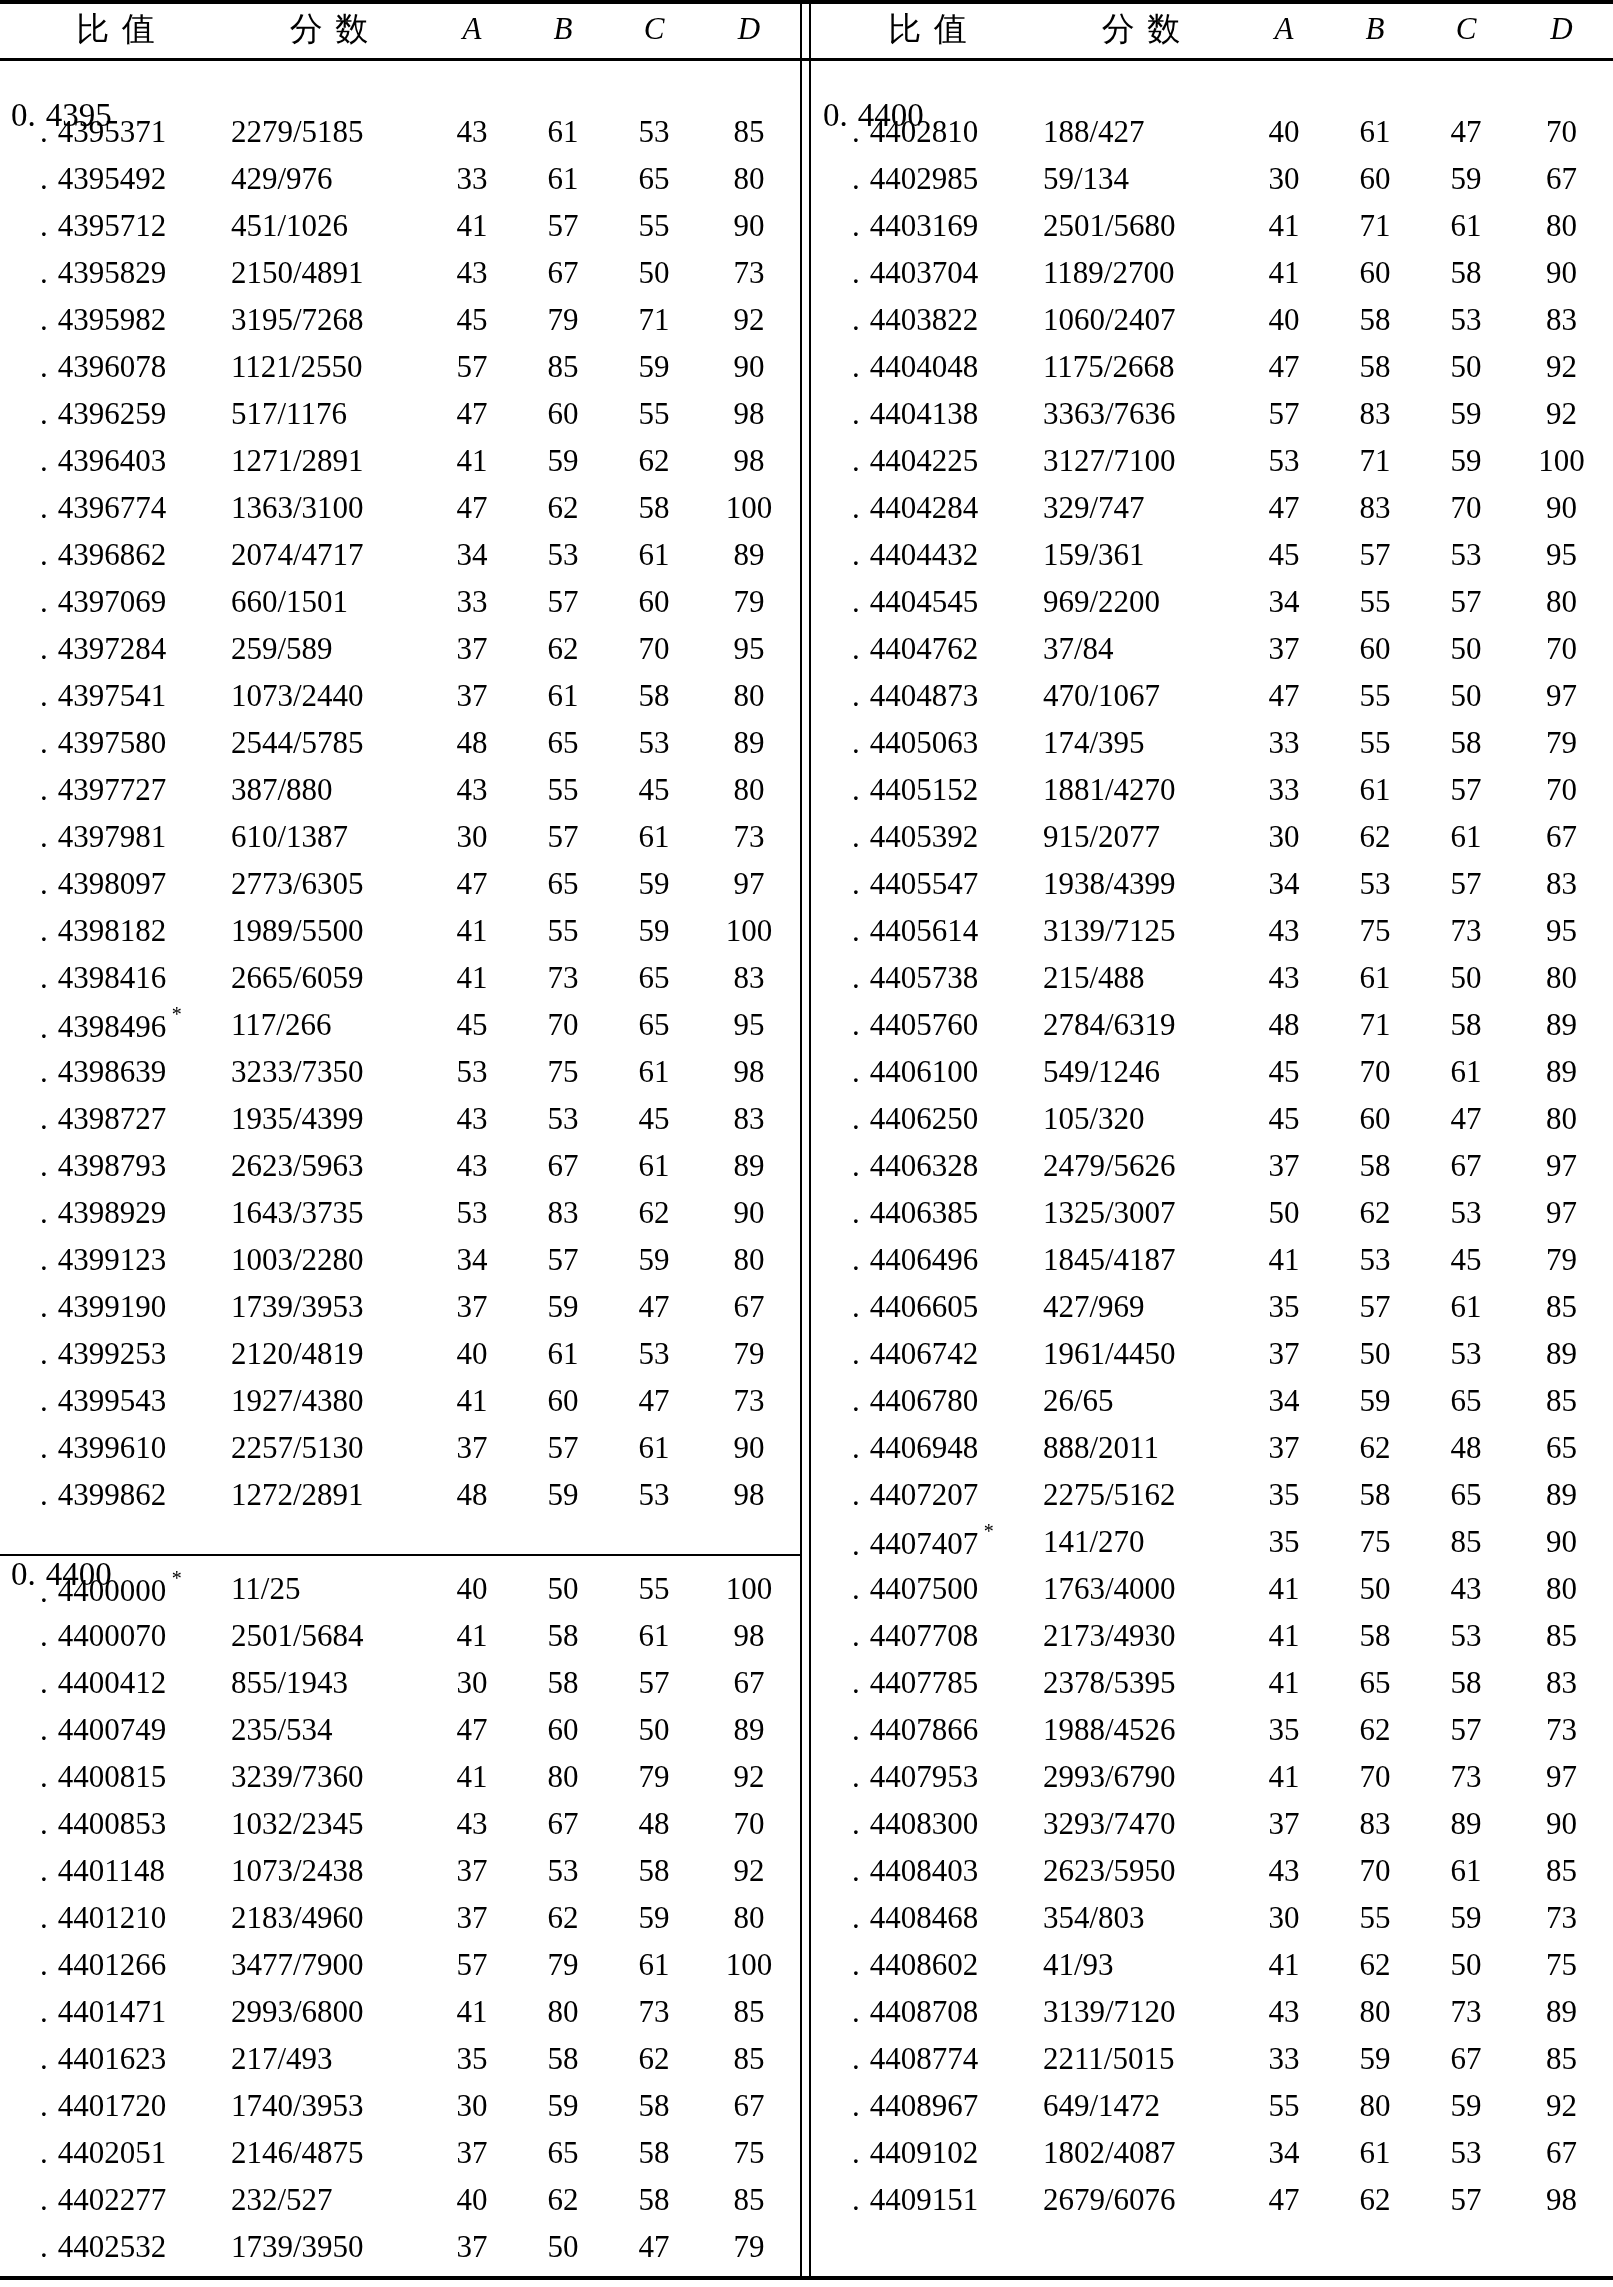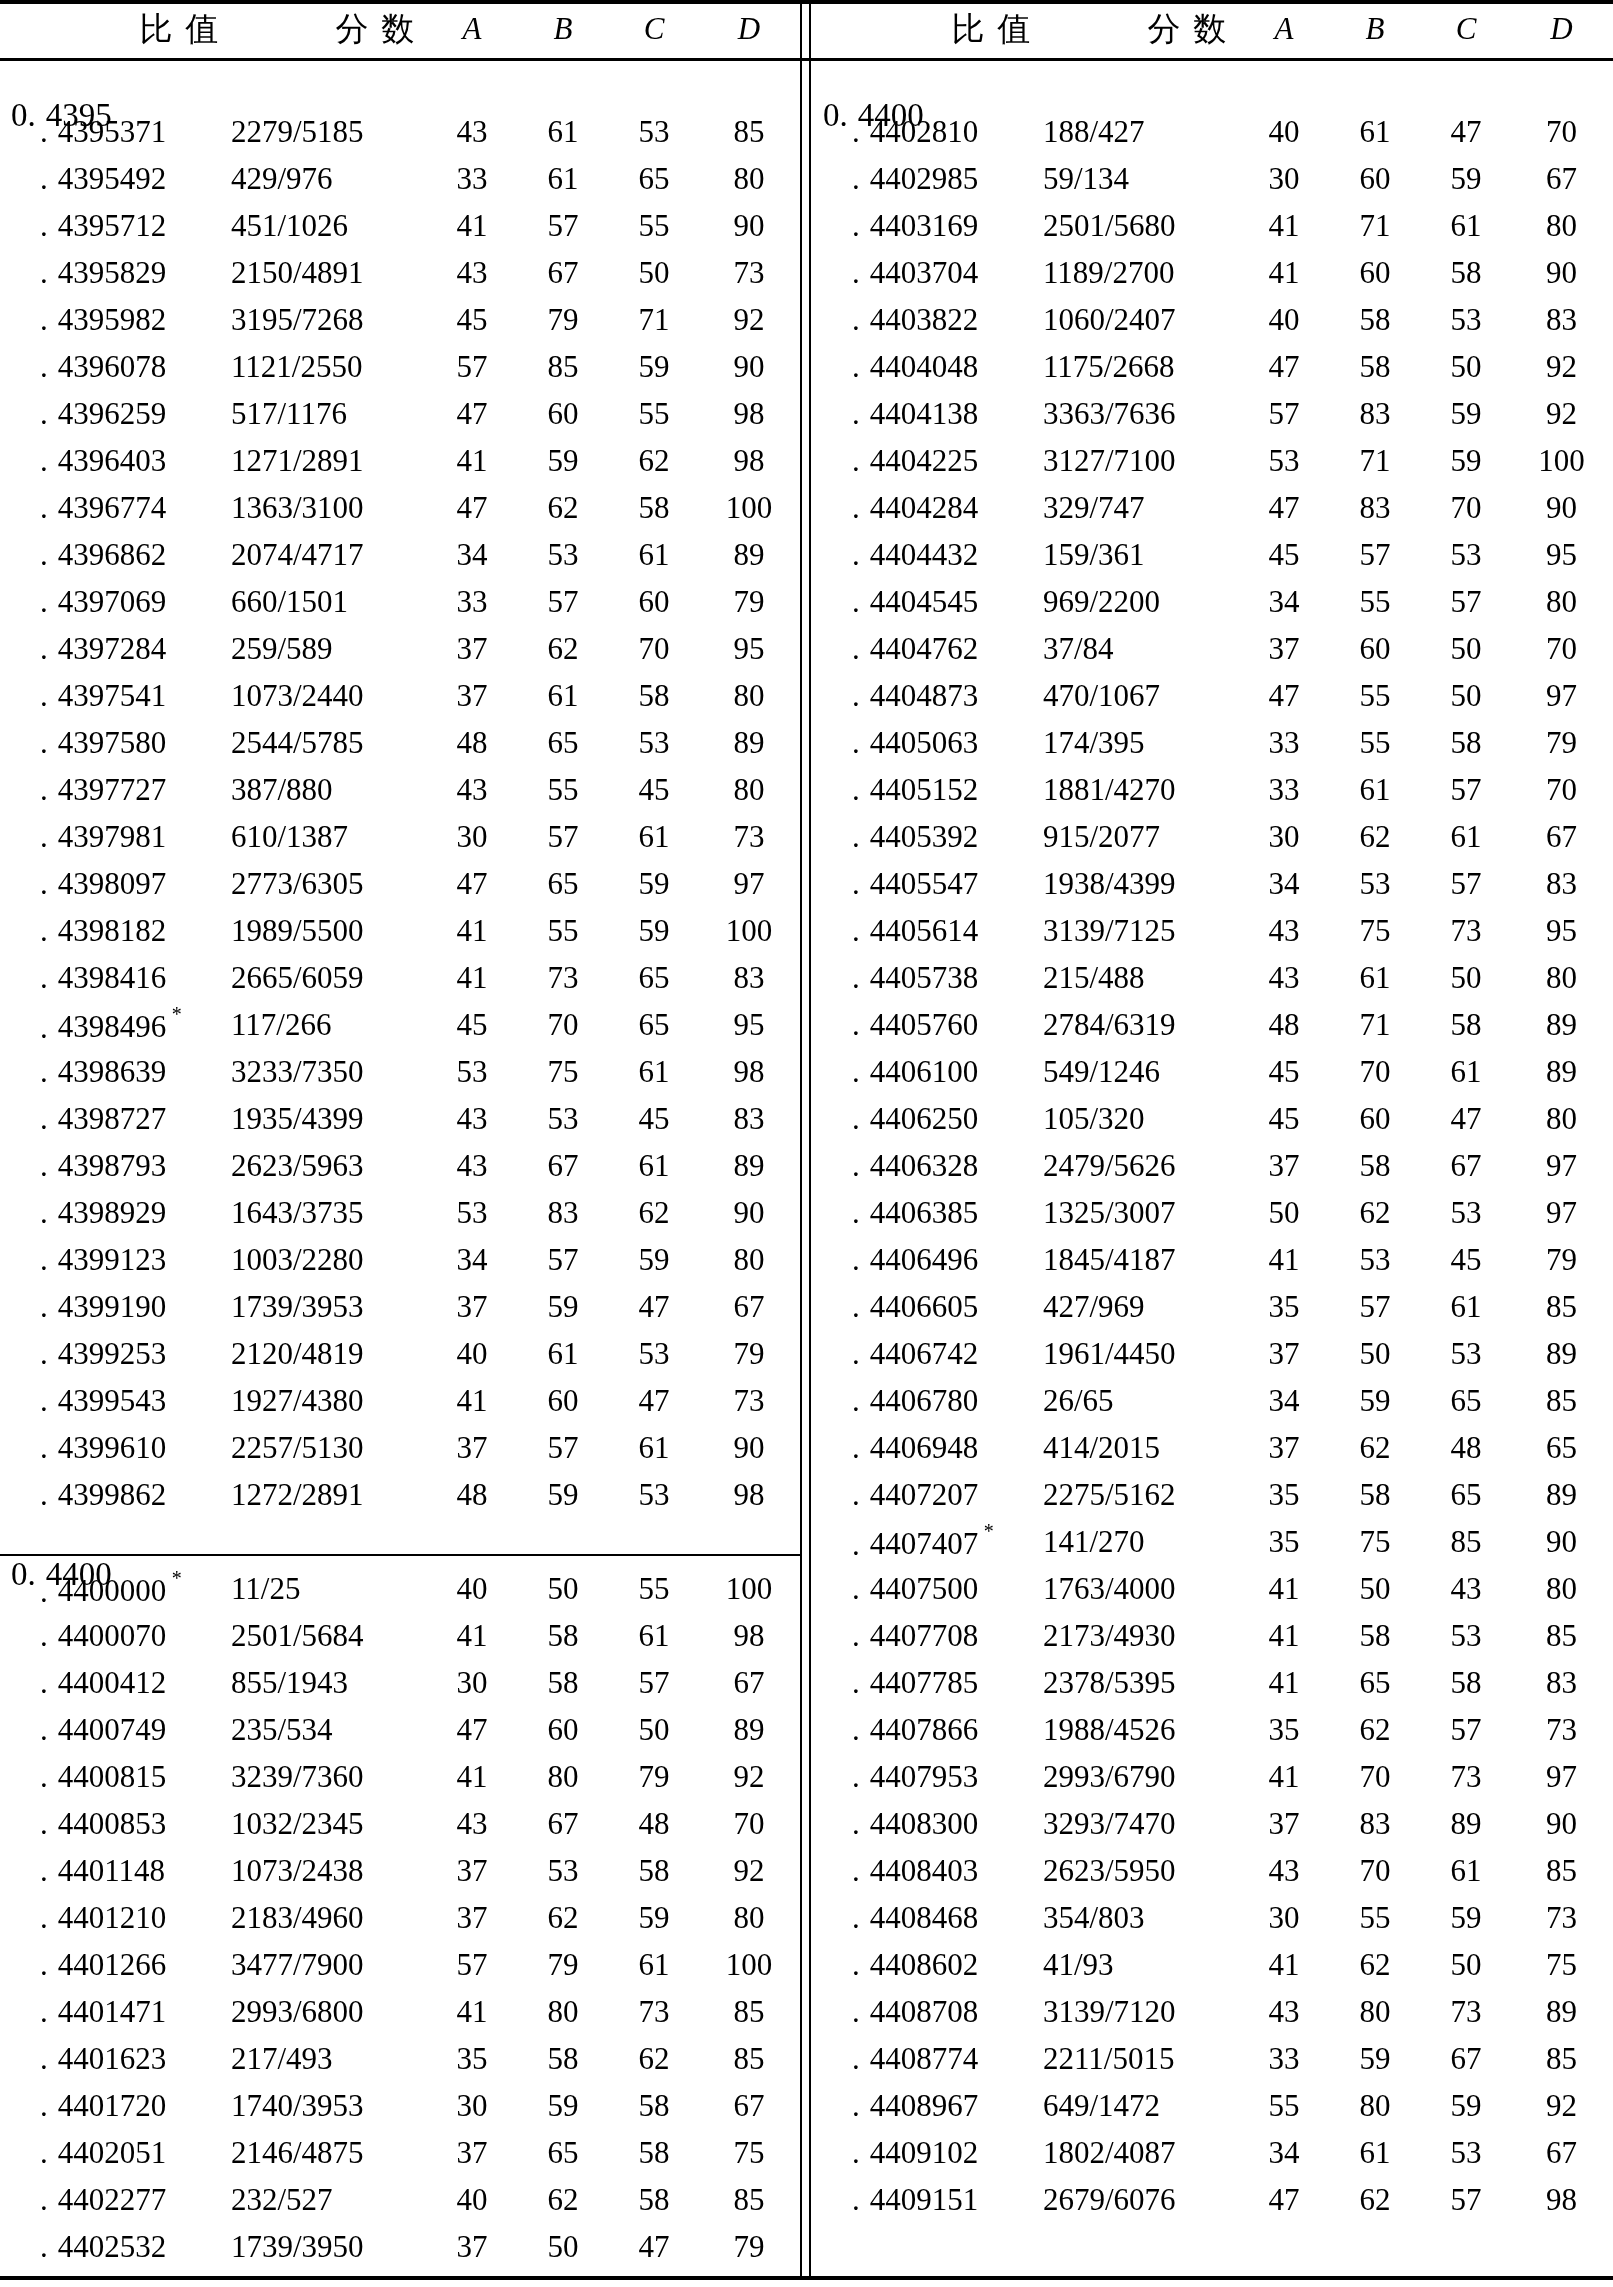--- a/index.html
+++ b/index.html
@@ -21,21 +21,21 @@
   }
   
   .half{position:absolute;top:0;}
   .half-left{left:0;width:800px;}
   .half-right{left:812px;width:801px;}
   .head-row{
     display:grid;height:58px;align-items:center;
     grid-template-columns:231px 196px 90px 92px 90px 100px;
   }
   .half-right .head-row{grid-template-columns:231px 196px 90px 92px 90px 101px;}
-  .h-cn{font-size:33px;text-align:right;letter-spacing:12.7px;text-indent:12.7px;}
+  .h-cn{font-size:33px;text-align:center;letter-spacing:12.7px;text-indent:12.7px;}
   .h-letter{font-size:31px;font-style:italic;text-align:center;}
   .rows{
     position:absolute;top:61px;left:0;right:0;
     display:grid;grid-auto-rows:47px;
   }
   .row{
     display:grid;align-items:center;
     grid-template-columns:231px 196px 90px 92px 90px 100px;
     font-size:31px;
   }
@@ -671,21 +671,21 @@
         <div class="row">
           <div class="cell ratio-cell"><span class="dot lead">.</span>4406780</div>
           <div class="cell frac-cell">26/65</div>
           <div class="cell num-cell">34</div>
           <div class="cell num-cell">59</div>
           <div class="cell num-cell">65</div>
           <div class="cell num-cell">85</div>
         </div>
         <div class="row">
           <div class="cell ratio-cell"><span class="dot lead">.</span>4406948</div>
-          <div class="cell frac-cell">414/2015</div>
+          <div class="cell frac-cell">888/2011</div>
           <div class="cell num-cell">37</div>
           <div class="cell num-cell">62</div>
           <div class="cell num-cell">48</div>
           <div class="cell num-cell">65</div>
         </div>
         <div class="row">
           <div class="cell ratio-cell"><span class="dot lead">.</span>4407207</div>
           <div class="cell frac-cell">2275/5162</div>
           <div class="cell num-cell">35</div>
           <div class="cell num-cell">58</div>

